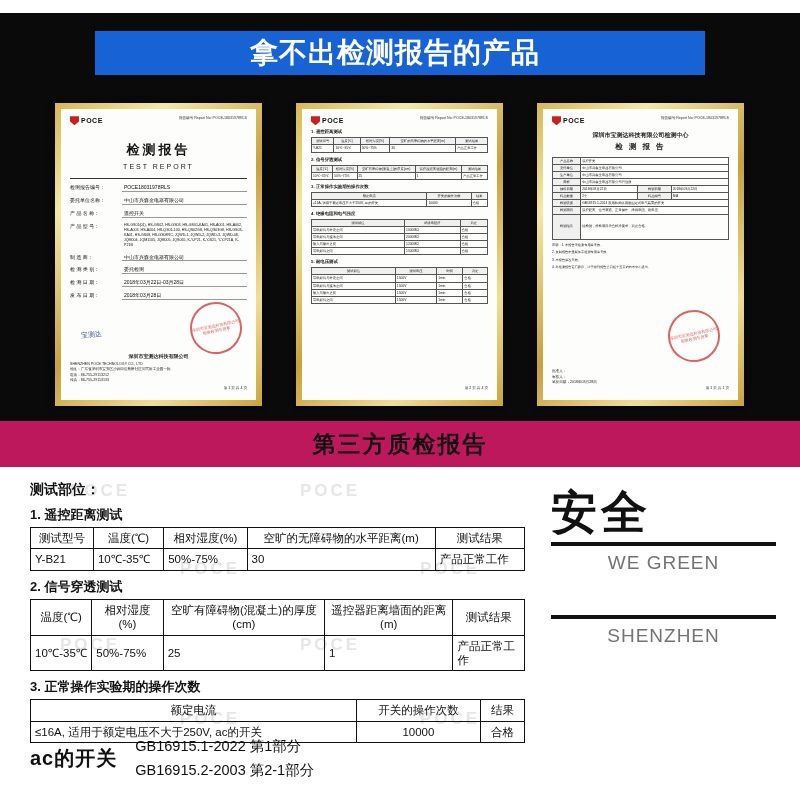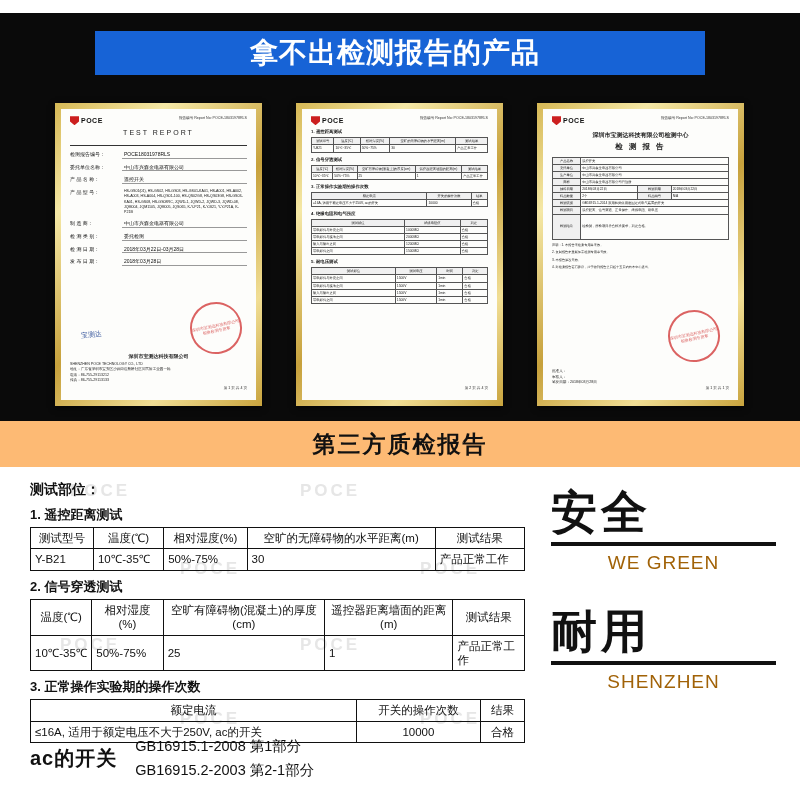--- a/index.html
+++ b/index.html
@@ -97,42 +97,42 @@
   table.mini td.hd{background:#f0f0f0;text-align:center;}
   .d3-title1{text-align:center;font-size:6px;font-weight:bold;margin-top:6px;}
   .d3-title2{text-align:center;font-size:7.5px;font-weight:bold;letter-spacing:2px;margin-top:2px;}
   .d3-note{font-size:3.2px;line-height:1.4;margin-top:3px;}
 
   
   .mid-caption{
     position:absolute;left:0;top:408px;width:800px;height:46px;
     display:flex;align-items:center;justify-content:center;
     font-size:23px;font-weight:bold;letter-spacing:2px;color:#111;
-    background:#fdba74;
+    background:#be185d;
   }
 
   
   .wm{
     position:absolute;color:#e6e6e6;font-size:17px;font-weight:bold;
     letter-spacing:3px;pointer-events:none;font-family:"Liberation Sans",sans-serif;
   }
 
   
   .lower{position:absolute;left:0;top:454px;width:800px;height:346px;background:#fff;}
   .tbl-area{position:absolute;left:30px;top:14px;width:495px;}
   .tbl-label{font-size:14px;font-weight:bold;margin-bottom:4px;}
   .sub-label{font-size:13px;font-weight:bold;margin:7px 0 3px;}
   table.big{width:100%;border-collapse:collapse;font-size:11.5px;}
   table.big td{border:1px solid #111;padding:3px 4px;line-height:1.25;vertical-align:middle;}
   table.big td.c{text-align:center;}
 
   .right-col{position:absolute;left:551px;top:22px;width:235px;}
   .big-cn{font-size:46px;font-weight:bold;letter-spacing:4px;color:#111;line-height:1;}
   .underline{height:4px;background:#111;margin:7px 0 6px;width:225px;}
-  .en-sub{font-size:19px;letter-spacing:1px;color:#a16207;text-align:center;width:225px;}
+  .en-sub{font-size:19px;letter-spacing:1px;color:#737373;text-align:center;width:225px;}
   .spacer{height:34px;}
 
   .std-area{position:absolute;left:30px;top:268px;width:520px;display:flex;align-items:center;}
   .std-label{font-size:20px;font-weight:bold;letter-spacing:1px;margin-right:18px;}
   .std-lines{font-size:14.5px;line-height:1.65;}
 </style>
 </head>
 <body>
 
 <div class="page">
@@ -150,20 +150,21 @@
 
     <div class="frame f1">
       <div class="paper">
         <div class="doc-hdr">
           <div class="poce-logo">
             <span class="poce-mark"></span>
             <span class="poce-txt">POCE</span>
           </div>
           <div class="rep-no">报告编号 Report No: POCE-18031978RLS</div>
         </div>
+        <div class="doc-title-cn">检测报告</div>
         <div class="doc-title-en">TEST REPORT</div>
         <div class="rule"></div>
 
         <div class="kv">
           <span class="k">检测报告编号：</span>
           <span class="v">POCE18031978RLS</span>
         </div>
         <div class="kv">
           <span class="k">委托单位名称：</span>
           <span class="v">中山市兴森金电器有限公司</span>
@@ -489,26 +490,25 @@
         </tr>
       </tbody>
         </table>
     </div>
 
     <div class="right-col">
       <div class="big-cn">安全</div>
       <div class="underline"></div>
       <div class="en-sub">WE GREEN</div>
       <div class="spacer"></div>
-      <div class="big-cn">耐用</div>
       <div class="underline"></div>
       <div class="en-sub">SHENZHEN</div>
     </div>
 
     <div class="std-area">
       <div class="std-label">ac的开关</div>
       <div class="std-lines">
-        <div>GB16915.1-2008  第1部分</div>
+        <div>GB16915.1-2022  第1部分</div>
         <div>GB16915.2-2003  第2-1部分</div>
       </div>
     </div>
   </div>
 </div>
 
 </body></html>

